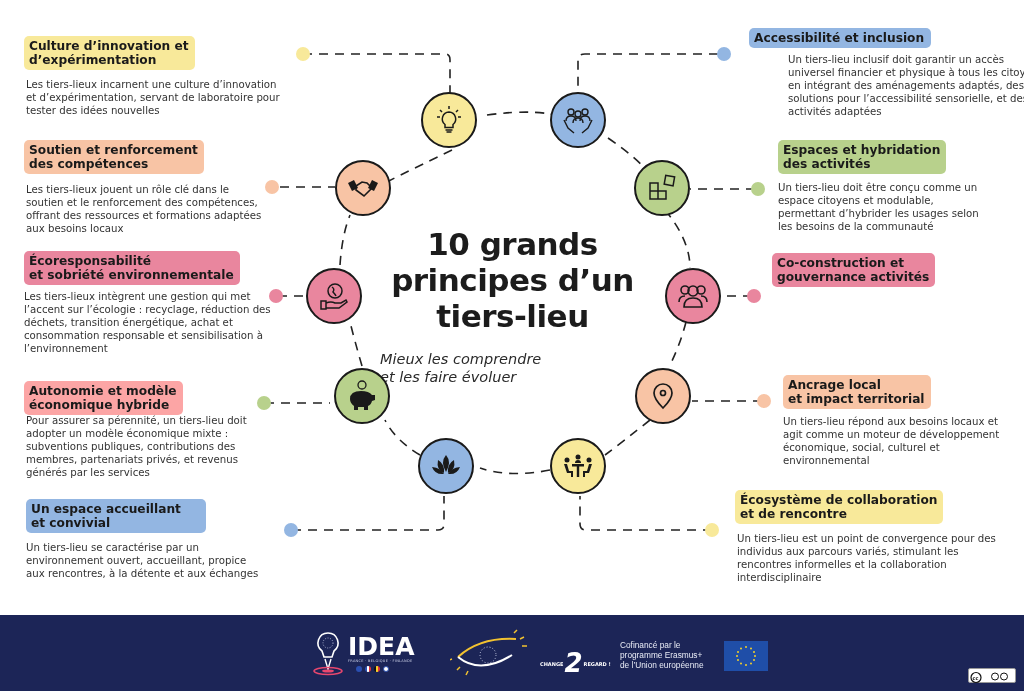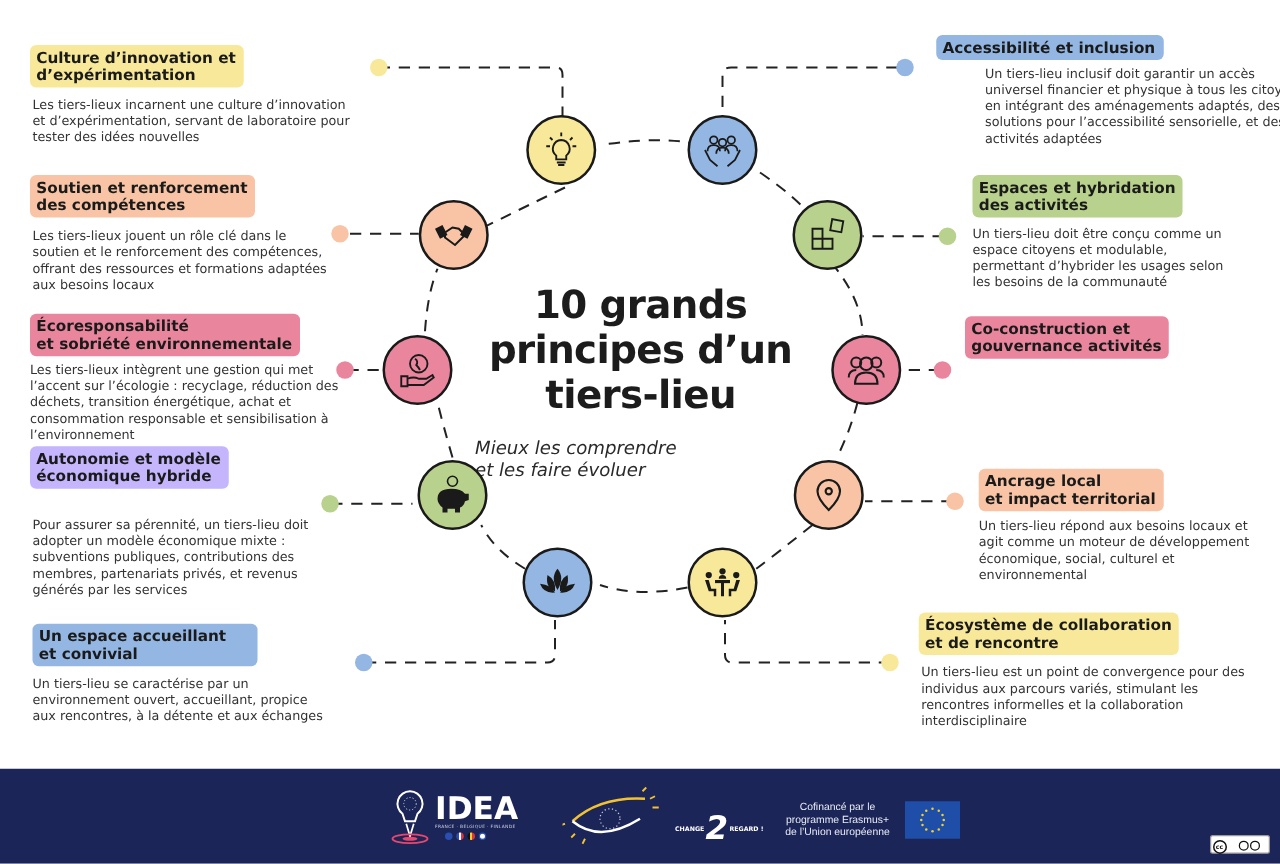--- a/index.html
+++ b/index.html
@@ -29,21 +29,21 @@
   .subtitle {
     position: absolute; left: 380px; top: 350px; width: 265px; text-align: left;
     font-family: "DejaVu Sans", sans-serif; font-style: italic; font-size: 14.5px; line-height: 18px;
     color: #2a2a2a; white-space: pre-line;
   }
   .footer { position: absolute; left: 0; top: 615px; width: 1024px; height: 76px; background: #1c2557; padding-left: 40px; }
   .idea-text { position: absolute; left: 348px; top: 17px; color: #fff; font-weight: bold; font-size: 25px; font-family: "DejaVu Sans", sans-serif; letter-spacing: 0px; }
   .idea-sub { position: absolute; left: 348px; top: 44px; color: #cfd4ea; font-size: 3.5px; letter-spacing: 0.3px; }
   .c2r { position: absolute; left: 540px; top: 27px; color: #fff; font-size: 5px; font-weight: bold; }
   .c2r .two { font-size: 26px; font-weight: bold; font-style: italic; position: relative; top: 6px; margin: 0 1px; }
-  .cofin { position: absolute; left: 620px; top: 25px; width: 100px; text-align: center; color: #e9ecf6; font-family: "Liberation Sans", sans-serif; font-size: 8.3px; line-height: 10px; white-space: pre-line; }
+  .cofin { position: absolute; left: 620px; top: 25px; width: 100px; text-align: left; color: #e9ecf6; font-family: "Liberation Sans", sans-serif; font-size: 8.3px; line-height: 10px; white-space: pre-line; }
   .euflag { position: absolute; left: 724px; top: 26px; width: 44px; height: 30px; background: #1f4ea8; }
   .cc { position: absolute; left: 968px; top: 53px; width: 48px; height: 15px; background: #fff; border: 1px solid #999; border-radius: 2px; }
 </style>
 </head>
 <body>
 
 <div id="canvas">
 
   <svg class="lines" width="1024" height="691">
     <g fill="none" stroke="#222" stroke-width="1.6" stroke-dasharray="9 7">
@@ -168,21 +168,21 @@
   <div class="desc" style="left:26px;top:78px;width:262px">Les tiers-lieux incarnent une culture d’innovation et d’expérimentation, servant de laboratoire pour tester des idées nouvelles</div>
 
   <div class="tag" style="left:24px;top:140px;background:#f8c4a5">Soutien et renforcement
 des compétences</div>
   <div class="desc" style="left:26px;top:183px;width:240px">Les tiers-lieux jouent un rôle clé dans le soutien et le renforcement des compétences, offrant des ressources et formations adaptées aux besoins locaux</div>
 
   <div class="tag" style="left:24px;top:251px;background:#e9869e">Écoresponsabilité
 et sobriété environnementale</div>
   <div class="desc" style="left:24px;top:290px;width:250px">Les tiers-lieux intègrent une gestion qui met l’accent sur l’écologie : recyclage, réduction des déchets, transition énergétique, achat et consommation responsable et sensibilisation à l’environnement</div>
 
-  <div class="tag" style="left:24px;top:357px;background:#c4b5fd">Autonomie et modèle
+  <div class="tag" style="left:24px;top:381px;background:#fca5a5">Autonomie et modèle
 économique hybride</div>
   <div class="desc" style="left:26px;top:414px;width:236px">Pour assurer sa pérennité, un tiers-lieu doit adopter un modèle économique mixte : subventions publiques, contributions des membres, partenariats privés, et revenus générés par les services</div>
 
   <div class="tag" style="left:26px;top:499px;width:180px;background:#93b6e2">Un espace accueillant
 et convivial</div>
   <div class="desc" style="left:26px;top:541px;width:240px">Un tiers-lieu se caractérise par un environnement ouvert, accueillant, propice aux rencontres, à la détente et aux échanges</div>
 
   <div class="tag" style="left:749px;top:28px;width:182px;background:#93b6e2">Accessibilité et inclusion</div>
   <div class="desc" style="left:788px;top:53px;width:262px">Un tiers-lieu inclusif doit garantir un accès universel financier et physique à tous les citoyens en intégrant des aménagements adaptés, des solutions pour l’accessibilité sensorielle, et des activités adaptées</div>
 

